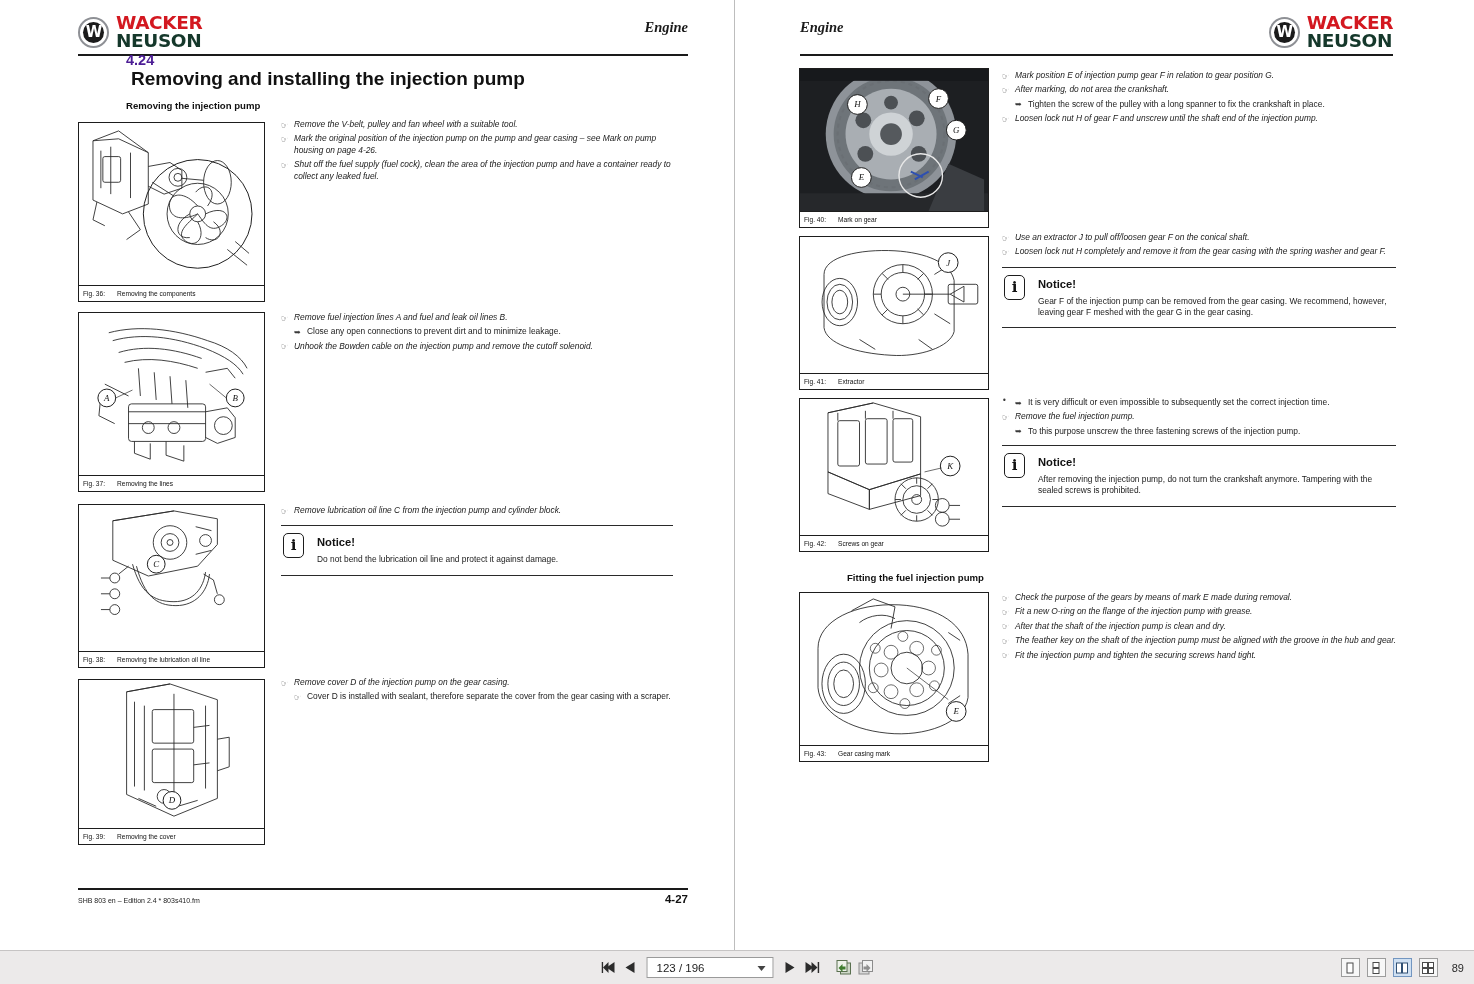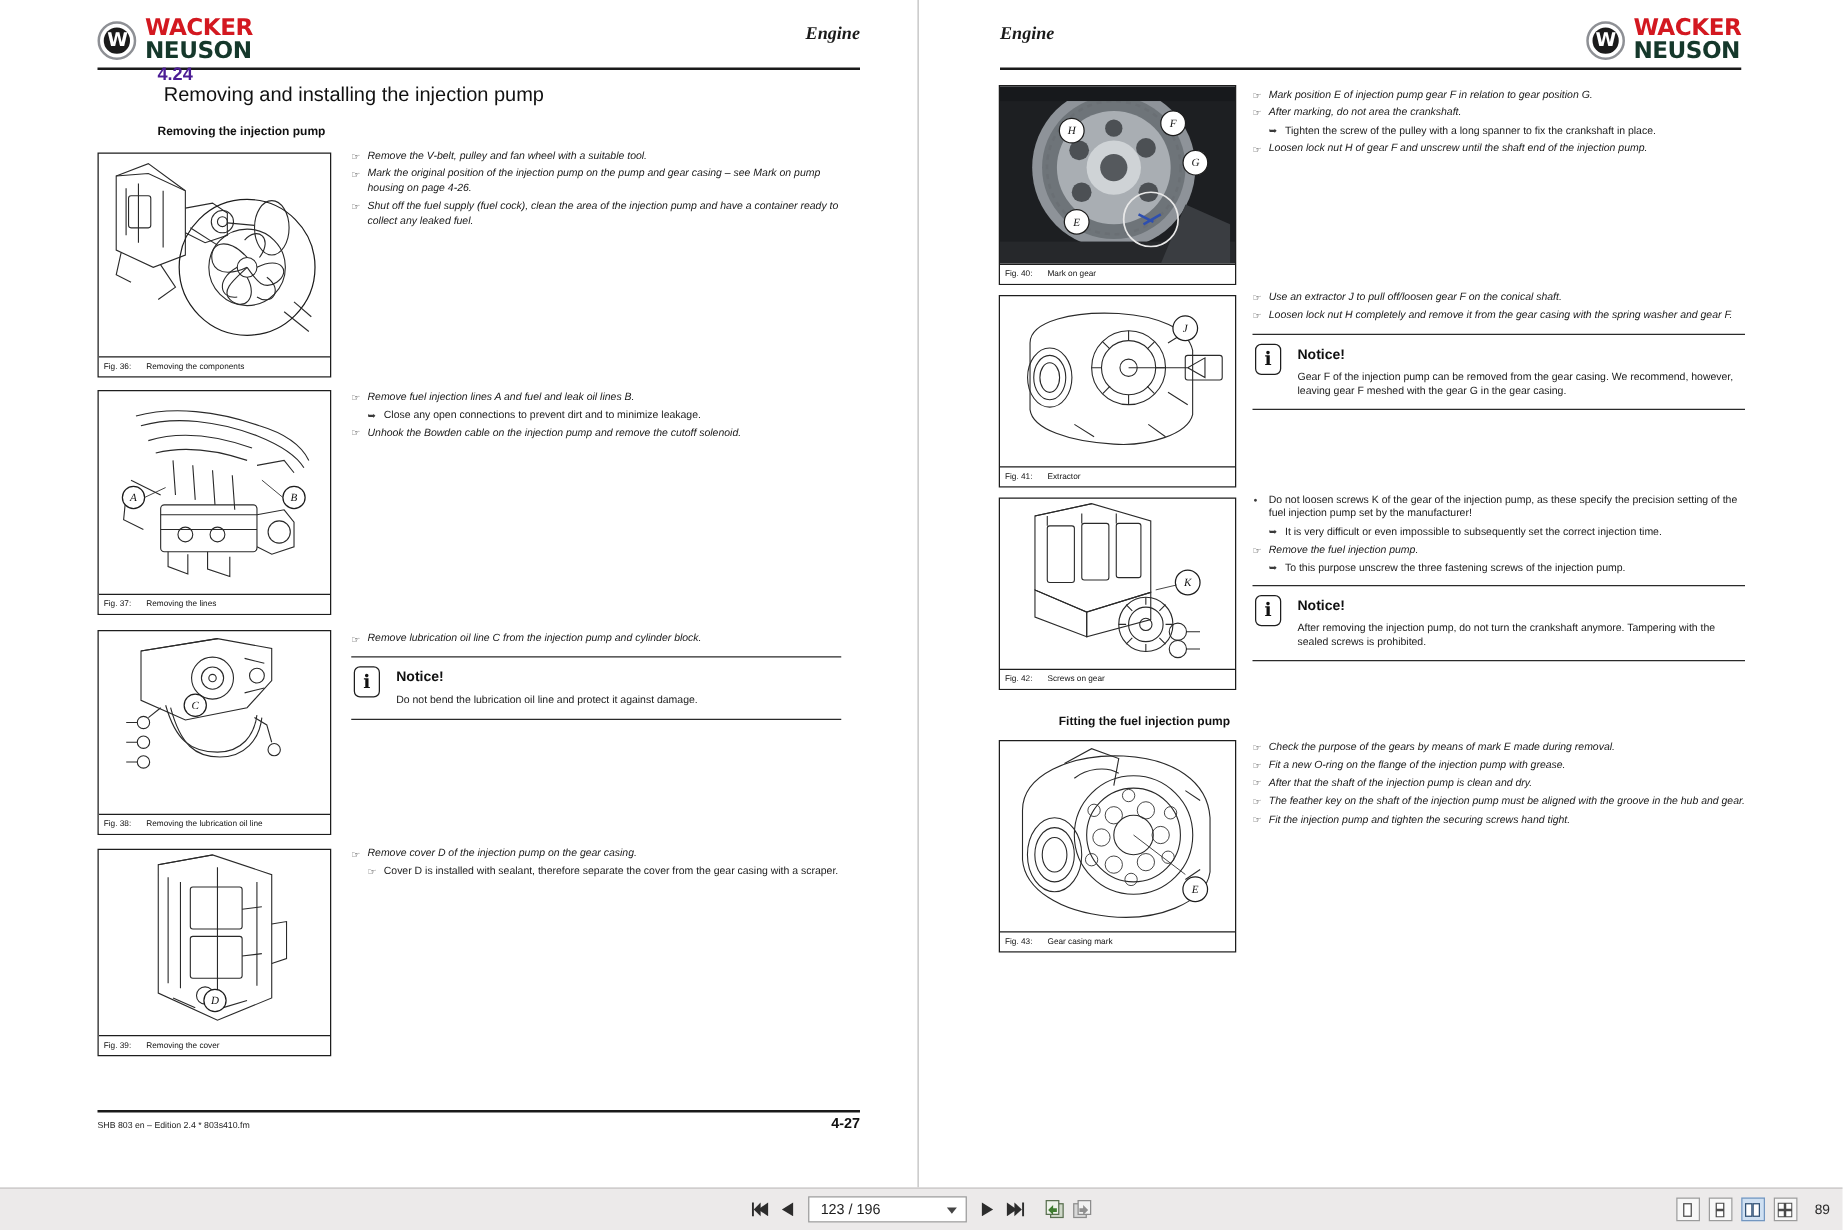--- a/index.html
+++ b/index.html
@@ -81,21 +81,21 @@
   #page-left  .hdr-title { right: 0; }
   #page-right .hdr-title { left: 0; }
 
   
   .chapter-no {
     position: absolute; left: 78px; top: 52px;
     font-size: 14.5px; font-weight: bold; color: #4c1d95; margin-left: 48px;
   }
   .chapter-title {
     position: absolute; left: 131px; top: 68px;
-    font-size: 16px; font-weight: normal; color: #111;
+    font-size: 19px; font-weight: bold; color: #111;
   }
   .subhead {
     position: absolute;
     font-size: 9.6px; font-weight: bold; color: #111; padding-left: 48px;
   }
 
   
   .figbox {
     position: absolute;
     border: 1px solid #1d1d1d;
@@ -606,21 +606,21 @@
           <div class="notice-row">
             <div class="notice-icon">i</div>
             <div class="notice-title">Notice!</div>
             <div class="notice-body">Gear F of the injection pump can be removed from the gear casing. We recommend, however, leaving gear F meshed with the gear G in the gear casing.</div>
           </div>
           <div class="notice-bot"></div>
         </div>
       </div>
 
       <div class="instr" style="left:266px; top:394px; width:394px;">
-        <div class="li dot"><span class="mk">•</span><span>Do not loosen screws K of the gear of the injection pump, as these specify the precision setting of the fuel injection pump set by the manufacturer!</span></div>
+        <div class="li dot"><span class="mk">•</span></div>
         <div class="li sub"><span class="mk">➥</span><span>It is very difficult or even impossible to subsequently set the correct injection time.</span></div>
         <div class="li"><span class="mk">☞</span><span>Remove the fuel injection pump.</span></div>
         <div class="li sub"><span class="mk">➥</span><span>To this purpose unscrew the three fastening screws of the injection pump.</span></div>
         <div class="notice" style="position:relative; margin-top:8px;">
           <div class="notice-top"></div>
           <div class="notice-row">
             <div class="notice-icon">i</div>
             <div class="notice-title">Notice!</div>
             <div class="notice-body">After removing the injection pump, do not turn the crankshaft anymore. Tampering with the sealed screws is prohibited.</div>
           </div>

